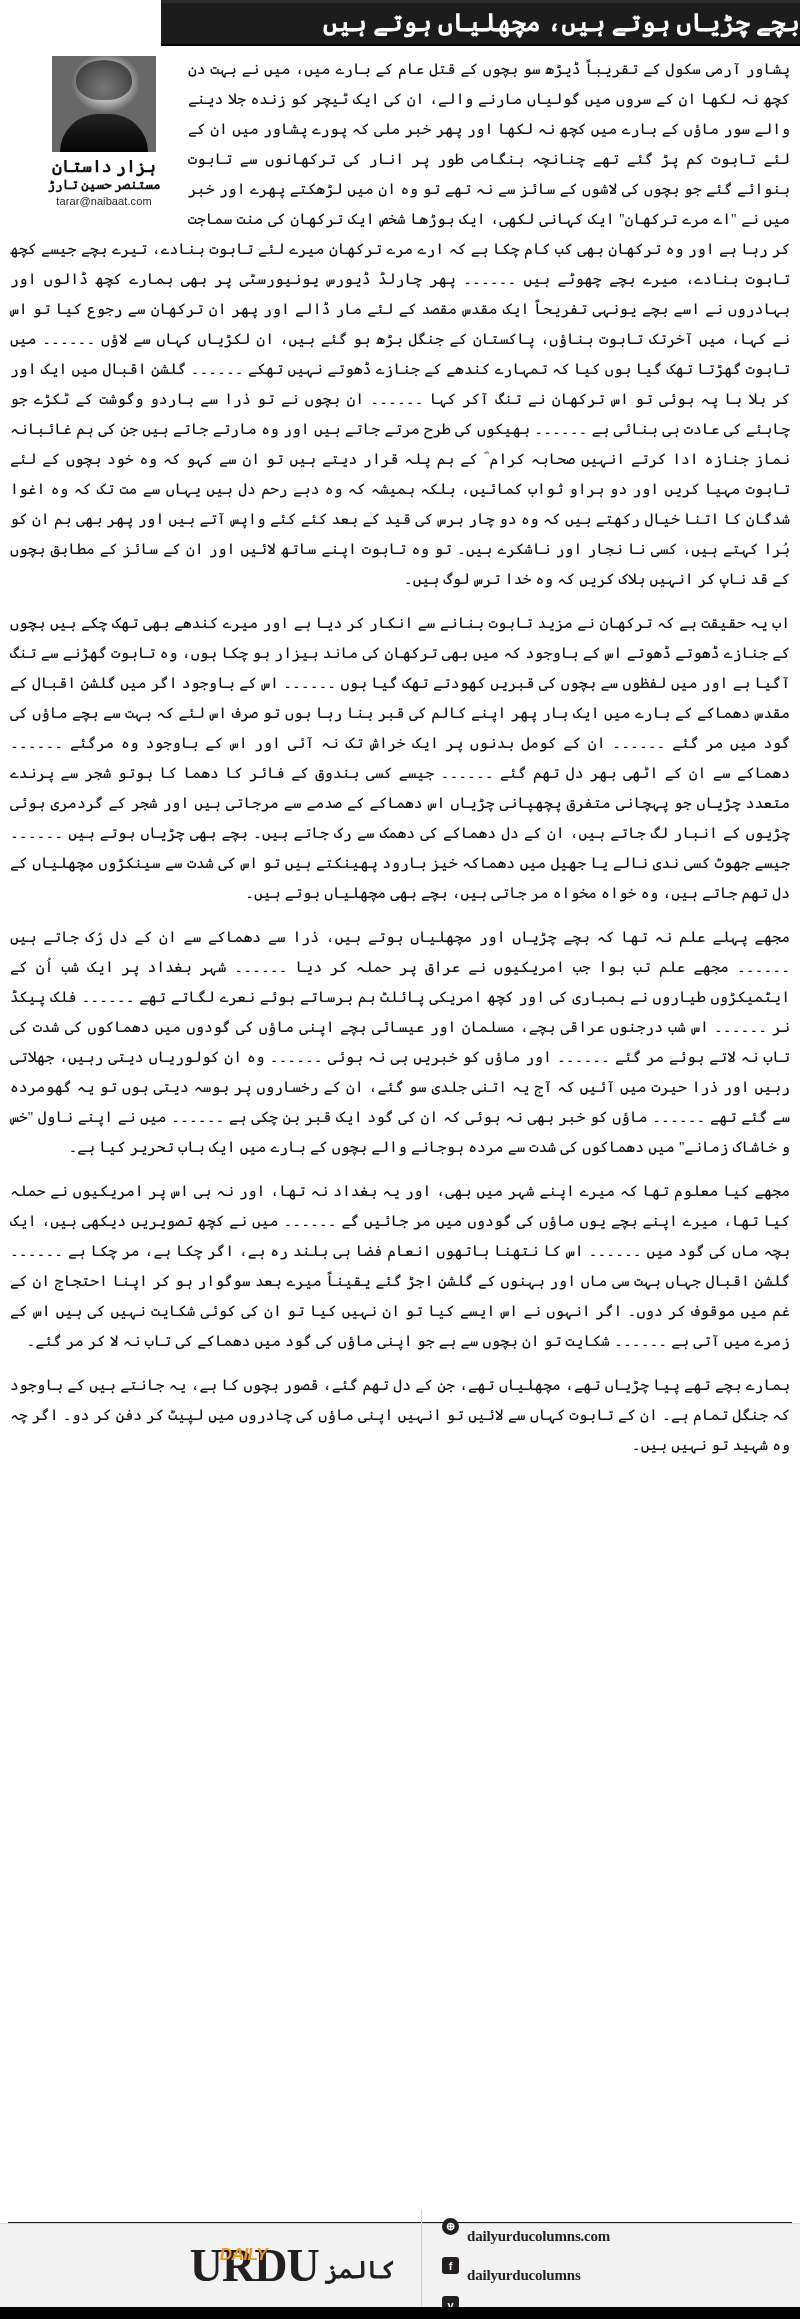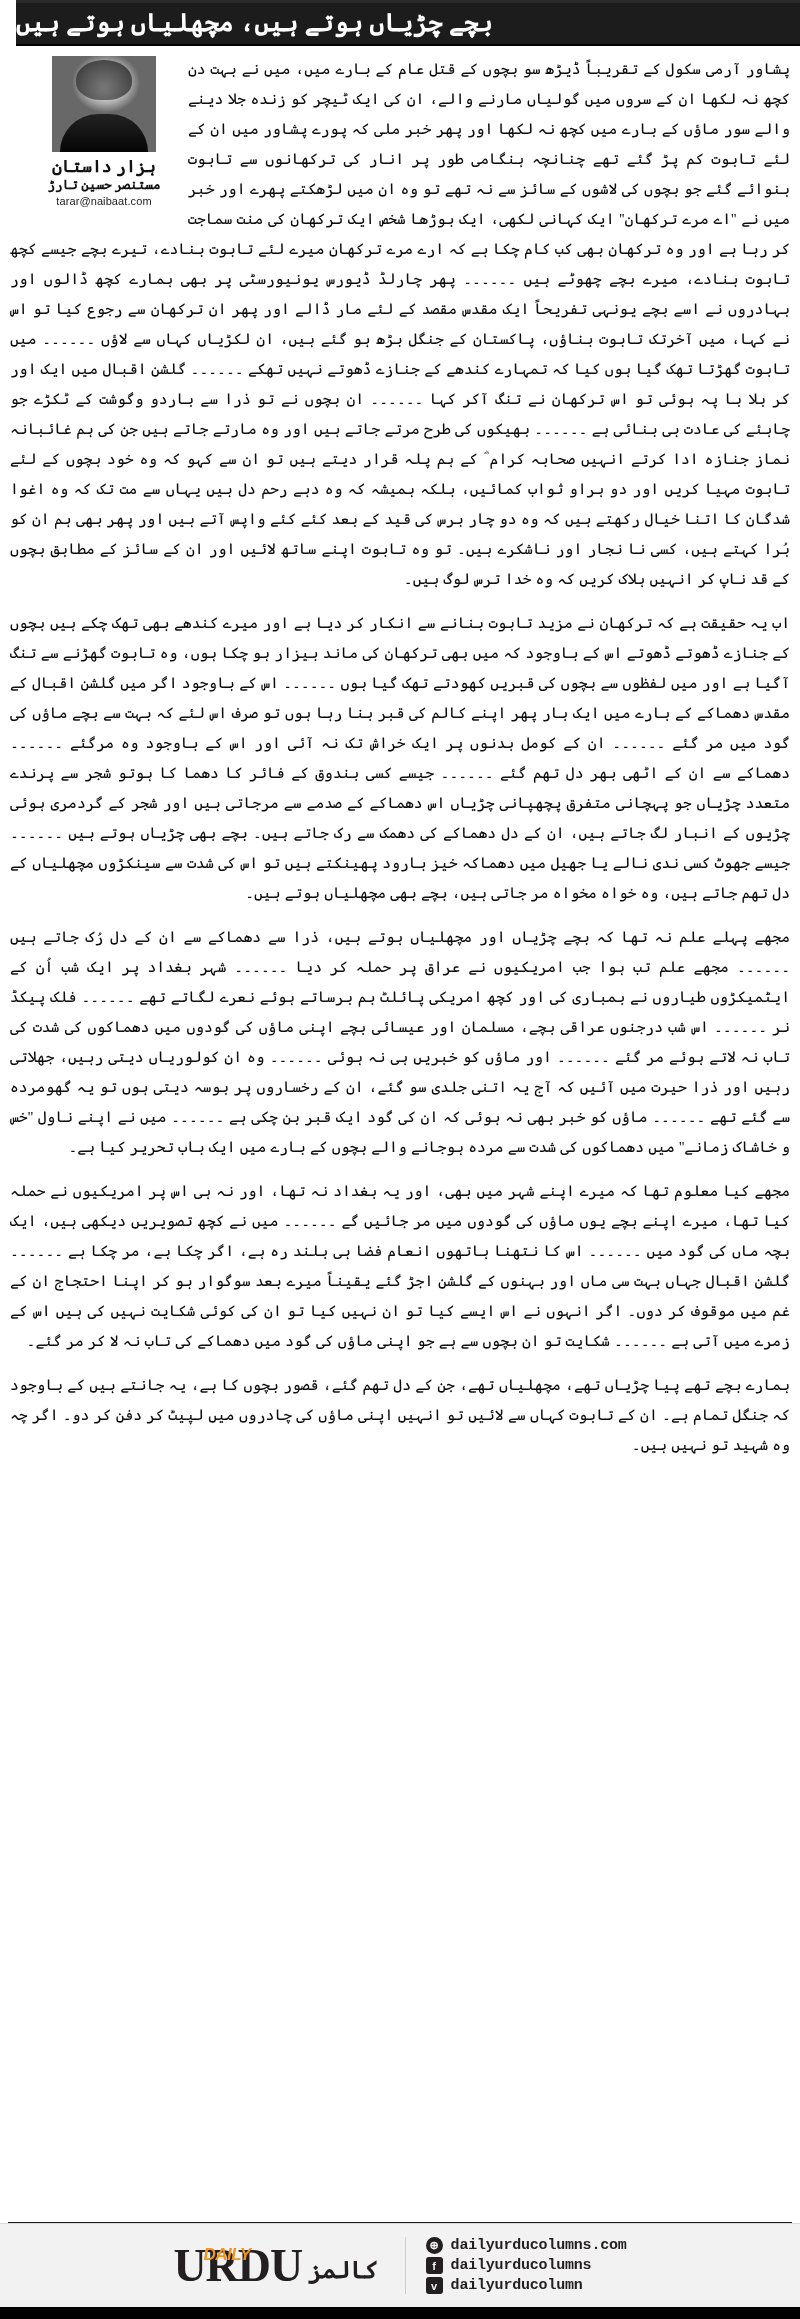--- a/index.html
+++ b/index.html
@@ -25,24 +25,24 @@
     background: #ffffff;
     position: relative;
     display: flex;
     flex-direction: column;
   }
 
   
   .titlebar {
     background: #1c1c1c;
     height: 46px;
-    width: 784px;
-    display: flex;
-    align-items: center;
-    justify-content: flex-end;
+    width: 639px;
+    display: flex;
+    align-items: center;
+    justify-content: flex-start;
     border-bottom: 2px solid #000;
     position: relative;
     overflow: hidden;
   }
   .titlebar::before{
     content:"";
     position:absolute;
     left:0; right:0; top:0;
     height:3px;
     background:#2a2a2a;
@@ -219,25 +219,26 @@
     align-items: center;
     justify-content: center;
     color: #f2f2f2;
     font-size: 11px;
     font-family: "Liberation Sans", sans-serif;
     font-weight: 700;
     flex: 0 0 auto;
   }
   .social-icon.globe { border-radius: 50%; }
   .social-text {
-    font-family: Liberation Mono, monospace;
+    font-family: Liberation Serif, serif;
     font-size: 15px;
     font-weight: 700;
     color: #231f20;
     letter-spacing: -.2px;
+    margin-top: 19px;
   }
   .bottom-bar {
     height: 12px;
     background: #000000;
     width: 800px;
   }
 </style>
 </head>
 <body>
 

